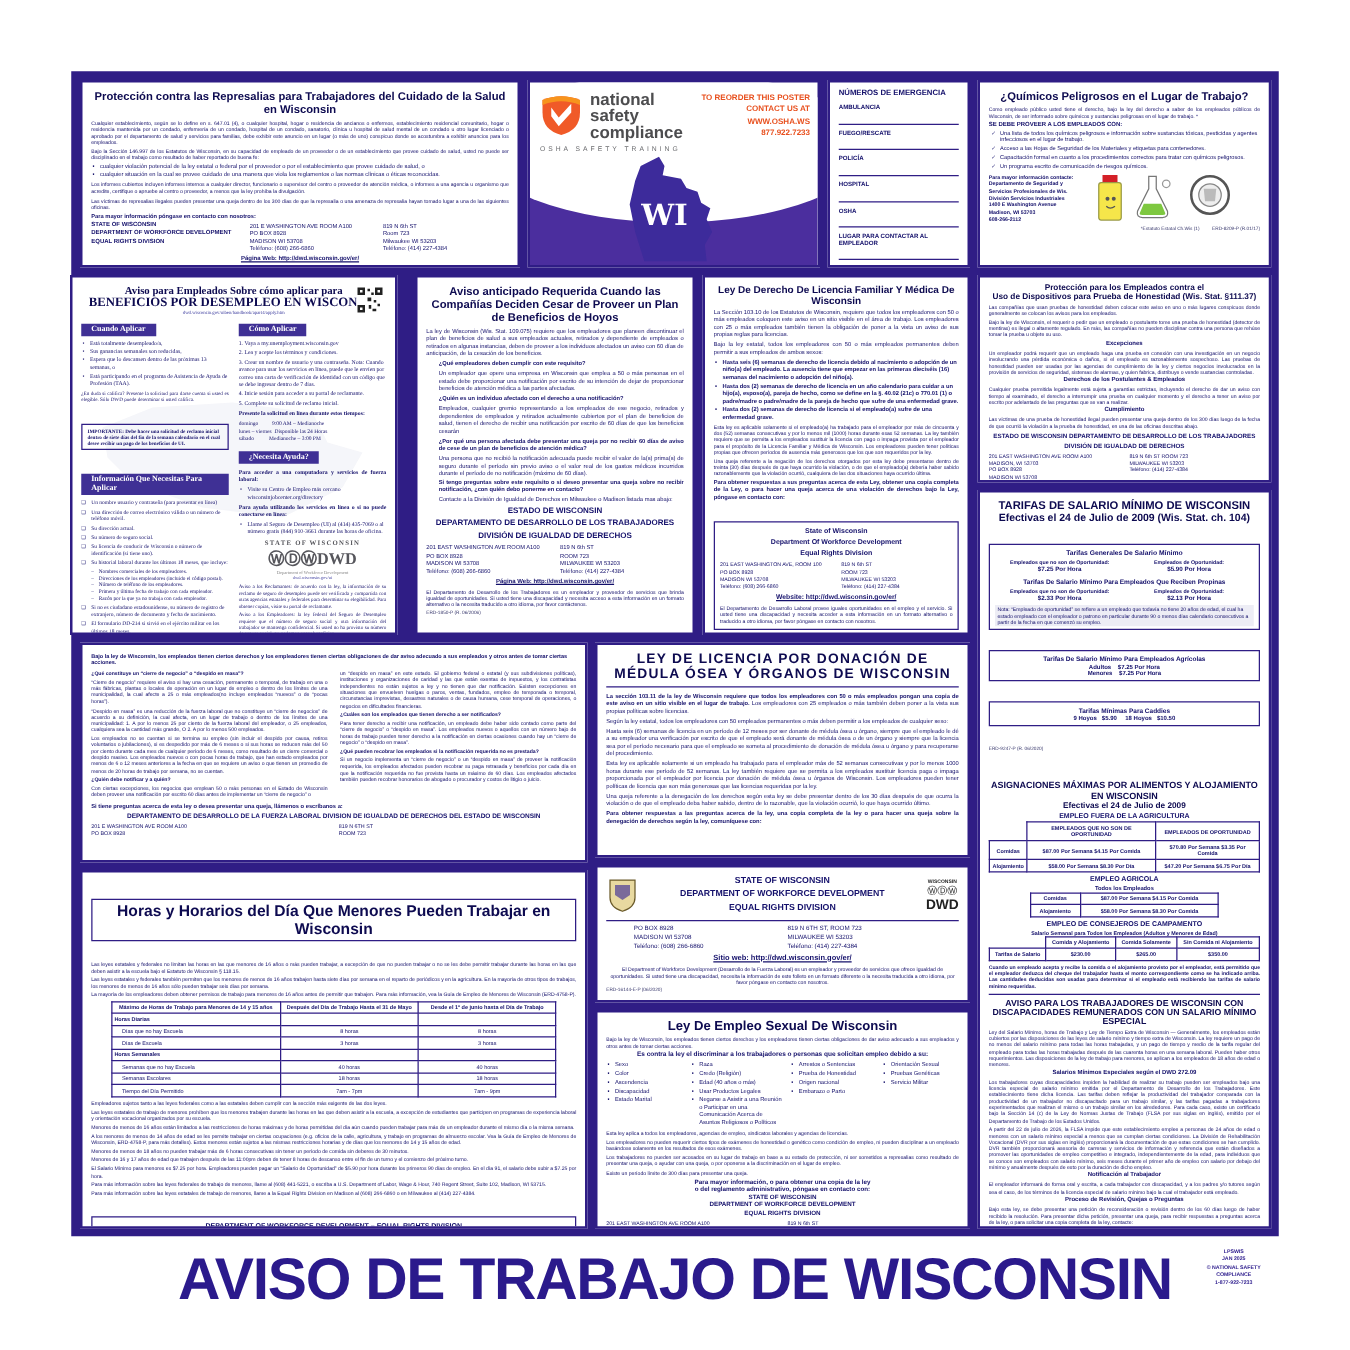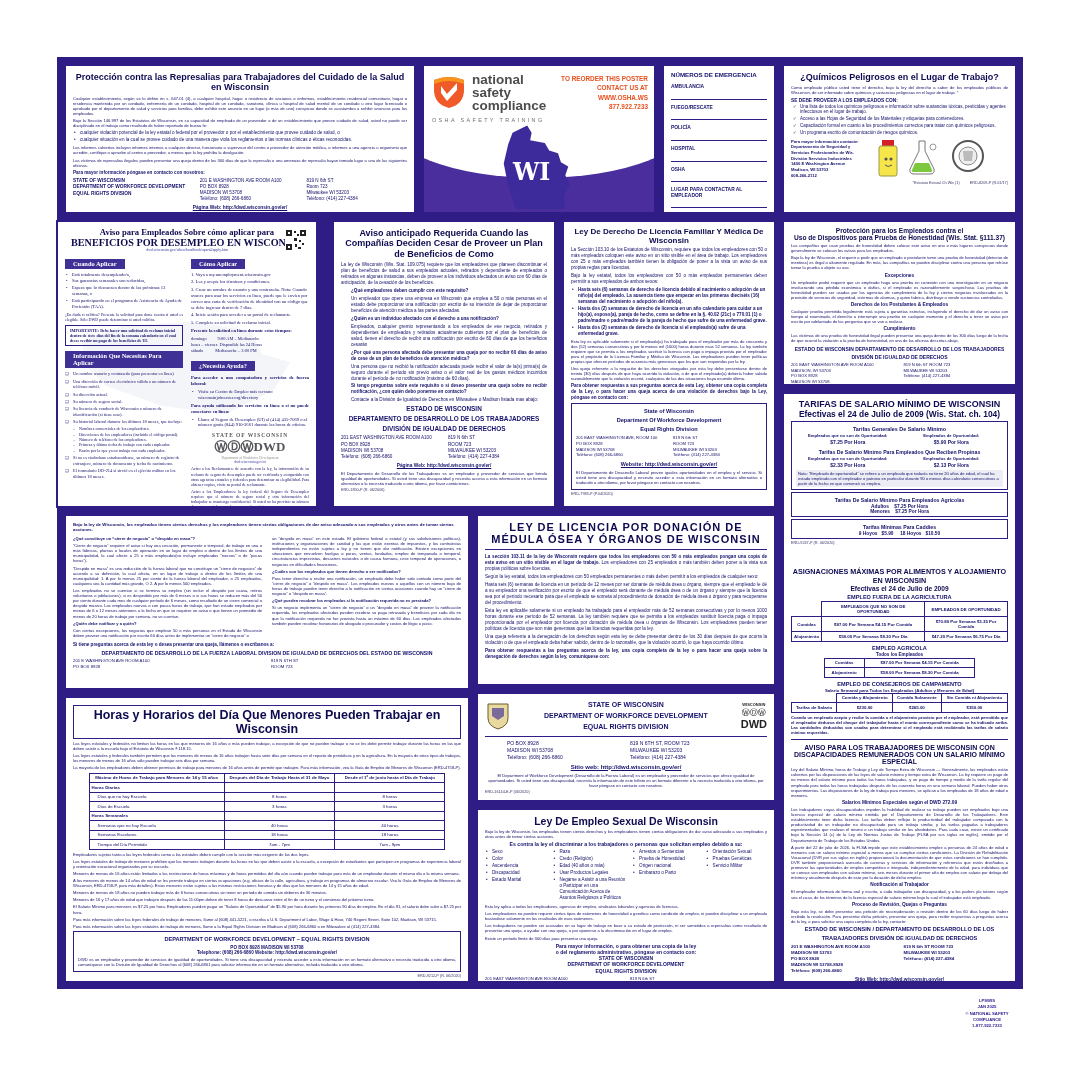--- a/index.html
+++ b/index.html
@@ -27,21 +27,21 @@
   .qa div:nth-child(odd){font-weight:bold;}
   .chip{display:inline-block;background:#3f3095;color:#fff;font-weight:bold;font-size:6.4px;padding:1.5px 8px;margin:3px 0 2px;}
   .addr2{display:flex;gap:8px;font-size:4.6px;line-height:1.35;}
   .addr2>div{flex:1;}
   .weblink{font-weight:bold;font-size:4.8px;text-align:center;text-decoration:underline;margin:3px 0;}
   .agency{font-weight:bold;text-align:center;font-size:5.6px;line-height:1.25;margin:2px 0;}
   .formno{font-size:3.8px;color:#3a3a6e;margin-top:2px;}
   table{border-collapse:collapse;width:100%;}
   td,th{border:1px solid #2f1d85;font-size:4.4px;padding:1.5px 2px;line-height:1.25;}
   th{font-weight:bold;}
-  .secbox{border:1px solid #2f1d85;padding:2px 4px;margin:2px 0;}
+  .secbox{border:1px solid #2f1d85;padding:2px 4px;margin:16px 0;}
   .hrline{border-top:1px solid #2f1d85;margin:4px 0;}
   
   .brand{color:#4d4d4f;font-weight:bold;font-size:13.5px;line-height:.95;}
   .osha{color:#6d6e71;font-size:5.4px;letter-spacing:2.4px;margin-top:3px;}
   .reorder{color:#e8501e;font-weight:bold;font-size:6.4px;text-align:right;line-height:1.45;}
   .purpleband{position:absolute;left:0;right:0;bottom:0;height:84px;background:#4b2e9e;}
   .whitearc{position:absolute;left:-40px;top:-70px;width:310px;height:120px;background:#fff;border-radius:50%;}
   .emg-item{font-weight:bold;font-size:4.9px;line-height:1.15;border-bottom:1px solid #2f1d85;padding-bottom:9px;margin-bottom:5px;}
   .banner{position:absolute;left:0;top:995px;width:100%;text-align:center;color:#2b1a8c;font-weight:bold;font-size:47px;letter-spacing:-1px;font-family:"Liberation Sans",sans-serif;}
   .bannernote{position:absolute;right:58px;top:998px;width:70px;text-align:center;color:#2b1a8c;font-weight:bold;font-size:4.2px;line-height:1.5;}
@@ -264,21 +264,21 @@
             <div style="font-size:3.6px;color:#4040a0;">dwd.wisconsin.gov/ui</div>
           </div>
           <div class="p xt">Aviso a los Reclamantes: de acuerdo con la ley, la información de su reclamo de seguro de desempleo puede ser verificada y compartida con otras agencias estatales y federales para determinar su elegibilidad. Para obtener copias, visite su portal de reclamante.</div>
           <div class="p xt">Aviso a los Empleadores: la ley federal del Seguro de Desempleo requiere que el número de seguro social y otra información del trabajador se mantenga confidencial. Si usted no ha provisto su número de seguro social, no podemos pagar beneficios.</div>
         </div>
       </div>
     </div>
   </section>
 
   <section class="panel" style="left:332px;top:220px;width:224px;height:288px;">
-    <div class="ttl t9">Aviso anticipado Requerida Cuando las Compañías Deciden Cesar de Proveer un Plan de Beneficios de Como</div>
+    <div class="ttl t9">Aviso anticipado Requerida Cuando las Compañías Deciden Cesar de Proveer un Plan de Beneficios de Hoyos</div>
     <div class="p">La ley de Wisconsin (Wis. Stat. 109.075) requiere que los empleadores que planeen discontinuar el plan de beneficios de salud a sus empleados actuales, retirados y dependiente de empleados o retirados en algunas instancias, deben de proveer a los individuos afectados un aviso con 60 días de anticipación, de la cesación de los beneficios.</div>
     <div class="qa">
         <div>¿Qué empleadores deben cumplir con este requisito?</div>
         <div>Un empleador que opere una empresa en Wisconsin que emplea a 50 o más personas en el estado debe proporcionar una notificación por escrito de su intención de dejar de proporcionar beneficios de atención médica a las partes afectadas.</div>
         <div>¿Quién es un individuo afectado con el derecho a una notificación?</div>
         <div>Empleados, cualquier gremio representando a los empleados de ese negocio, retirados y dependientes de empleados y retirados actualmente cubiertos por el plan de beneficios de salud, tienen el derecho de recibir una notificación por escrito de 60 días de que los beneficios cesarán</div>
         <div>¿Por qué una persona afectada debe presentar una queja por no recibir 60 días de aviso de cese de un plan de beneficios de atención médica?</div>
         <div>Una persona que no recibió la notificación adecuada puede recibir el valor de la(s) prima(s) de seguro durante el período sin previo aviso o el valor real de los gastos médicos incurridos durante el período de no notificación (máximo de 60 días).</div>
         <div>Si tengo preguntas sobre este requisito o si deseo presentar una queja sobre no recibir notificación, ¿con quién debo ponerme en contacto?</div>
         <div>Contacte a la División de Igualdad de Derechos en Milwaukee o Madison listada mas abajo:</div>
@@ -706,20 +706,21 @@
       </div>
     <div class="secbox">
       <div class="agency" style="font-size:5.6px;">DEPARTMENT OF WORKFORCE DEVELOPMENT – EQUAL RIGHTS DIVISION</div>
       <div class="c b" style="font-size:4.6px;">PO BOX 8928 MADISON WI 53708</div>
       <div class="c b" style="font-size:4.6px;">Telephone: (608) 266-6860  Website: http://dwd.wisconsin.gov/er/</div>
       <div class="p xt">DWD es un empleador y proveedor de servicios de igualdad de oportunidades. Si tiene una discapacidad y necesita acceder a esta información en un formato alternativo o necesita traducida a otro idioma, comuníquese con la División de Igualdad de Derechos al (608) 266-6861 para solicitar información en un formato alternativo, incluida traducida a otro idioma.</div>
     </div>
     <div class="formno" style="text-align:right;">ERD-9212-P (R. 06/2020)</div>
   </section>
 
+  <div class="banner">AVISO DE TRABAJO DE WISCONSIN</div>
   <div class="bannernote">
       <div>LPSWIS</div>
       <div>JAN 2025</div>
       <div>© NATIONAL SAFETY</div>
       <div>COMPLIANCE</div>
       <div>1-877-922-7233</div>
     </div>
 </div>
 
 </body></html>

